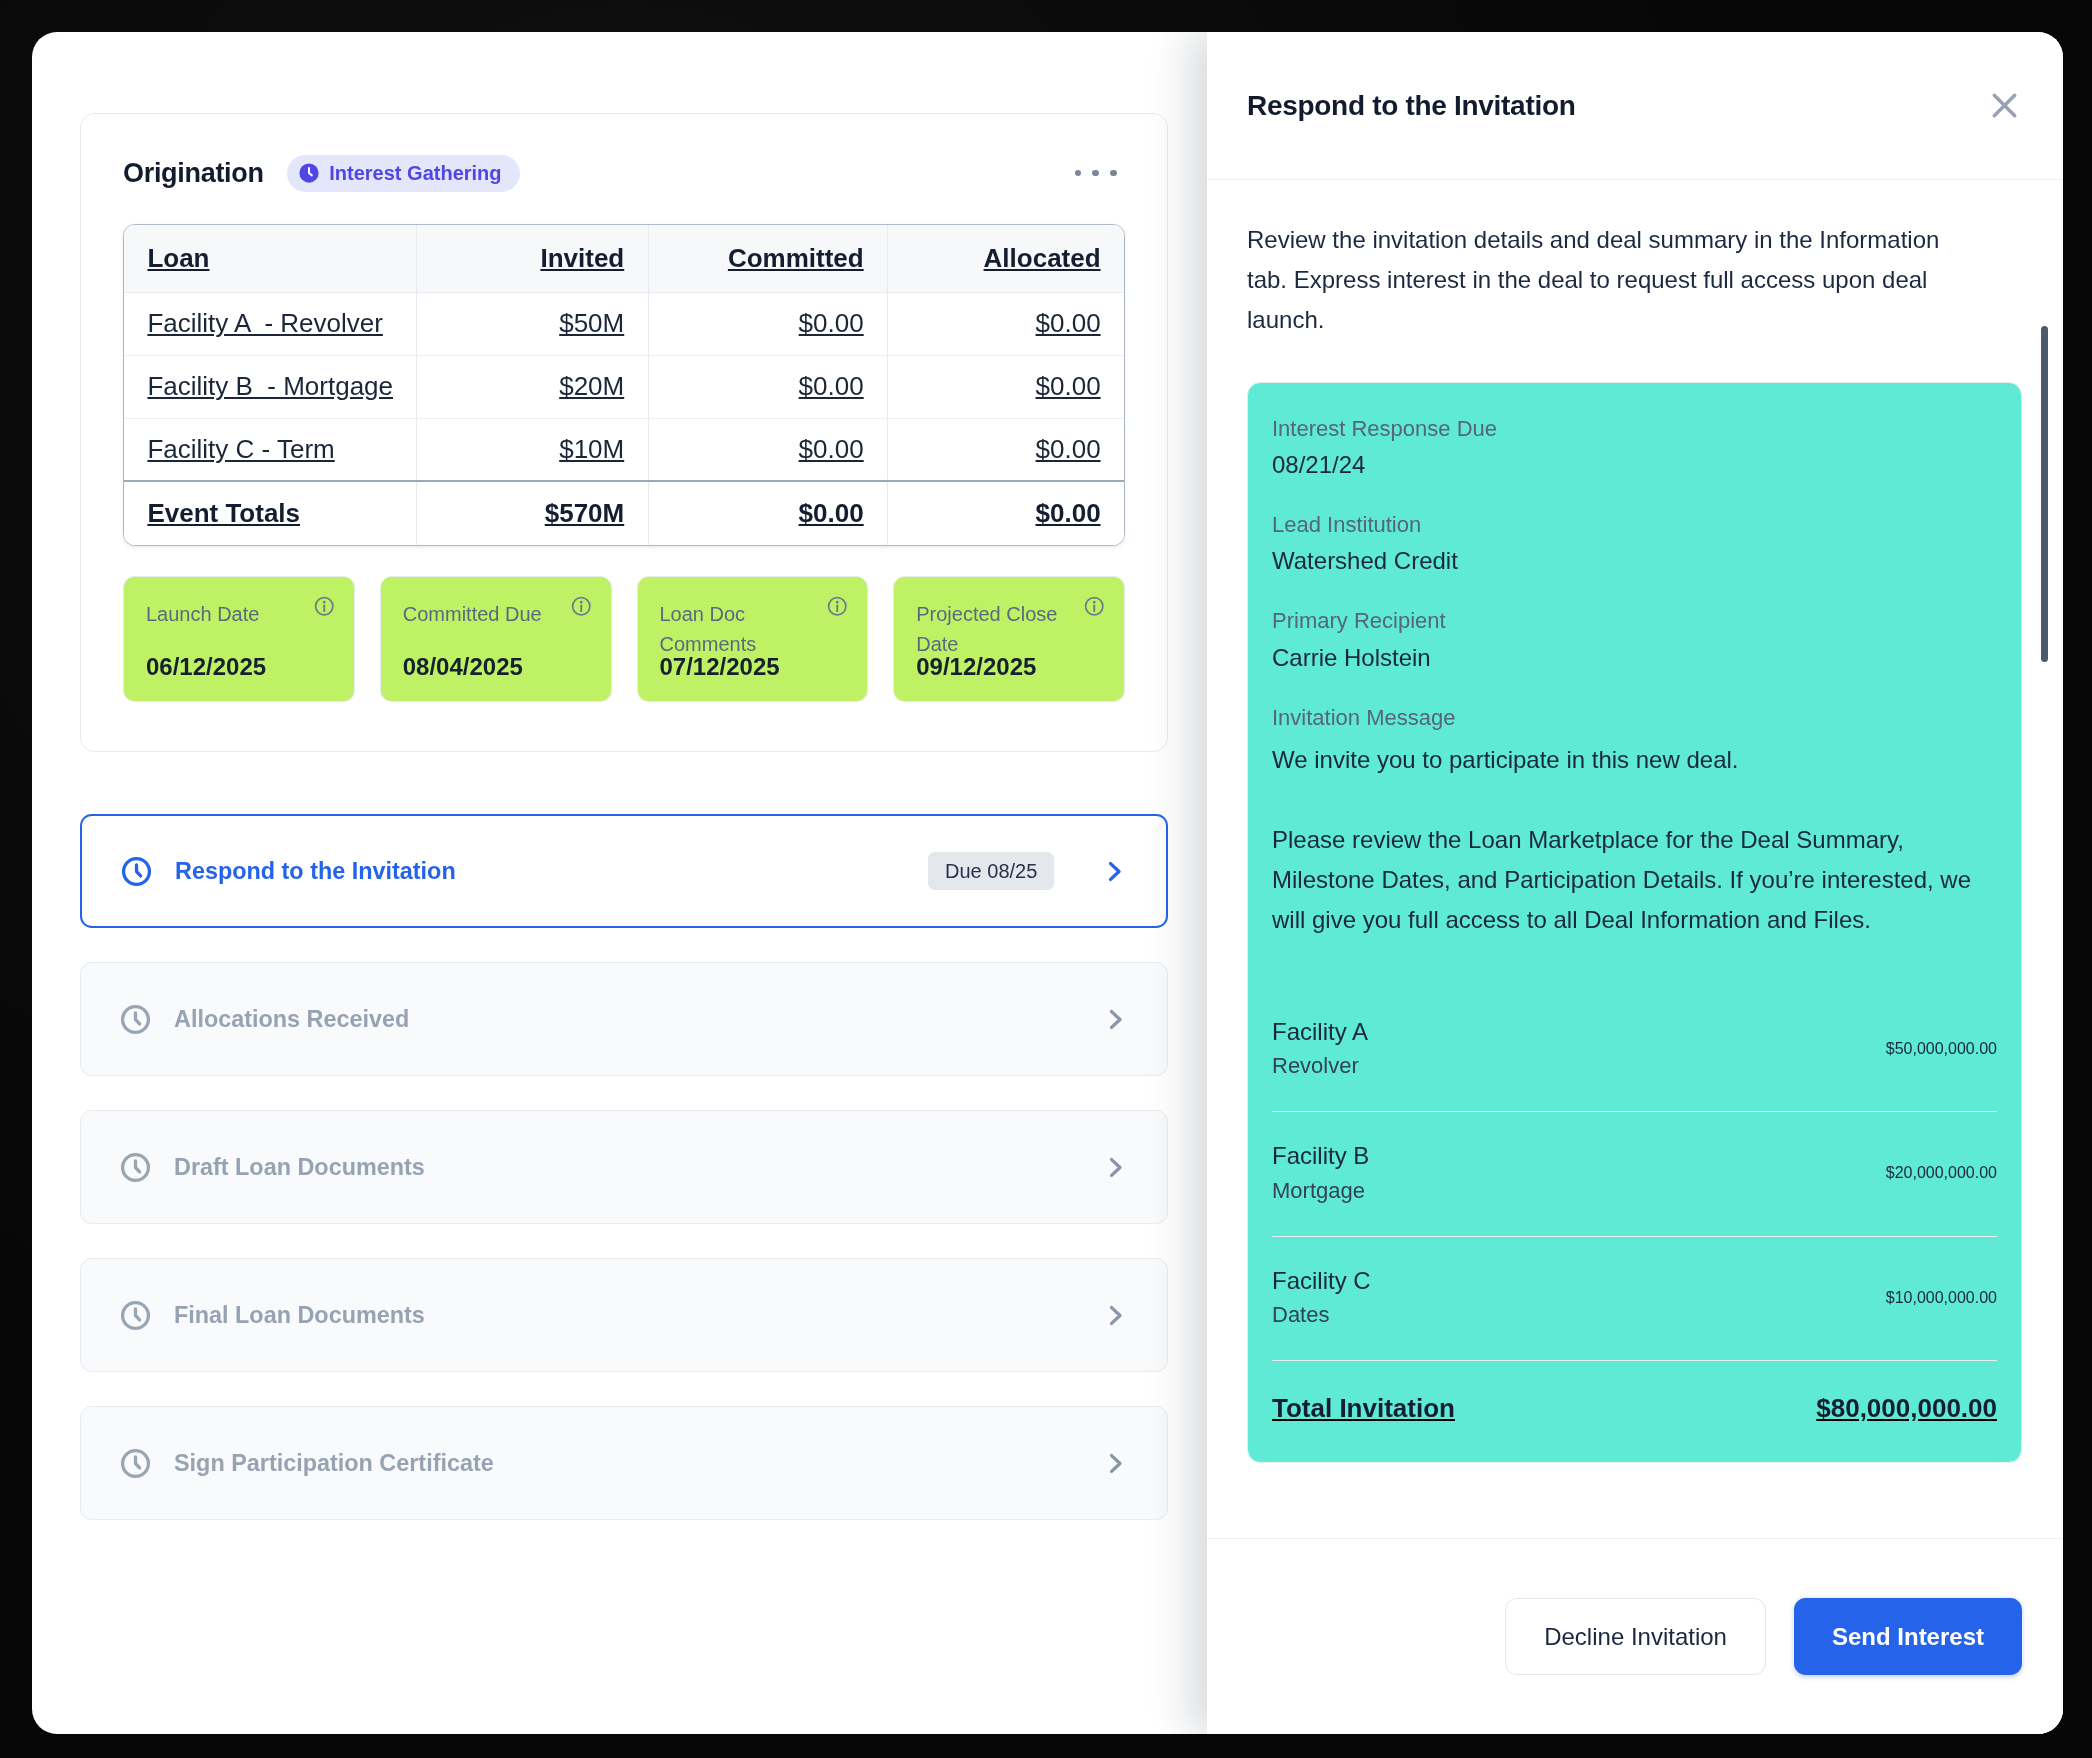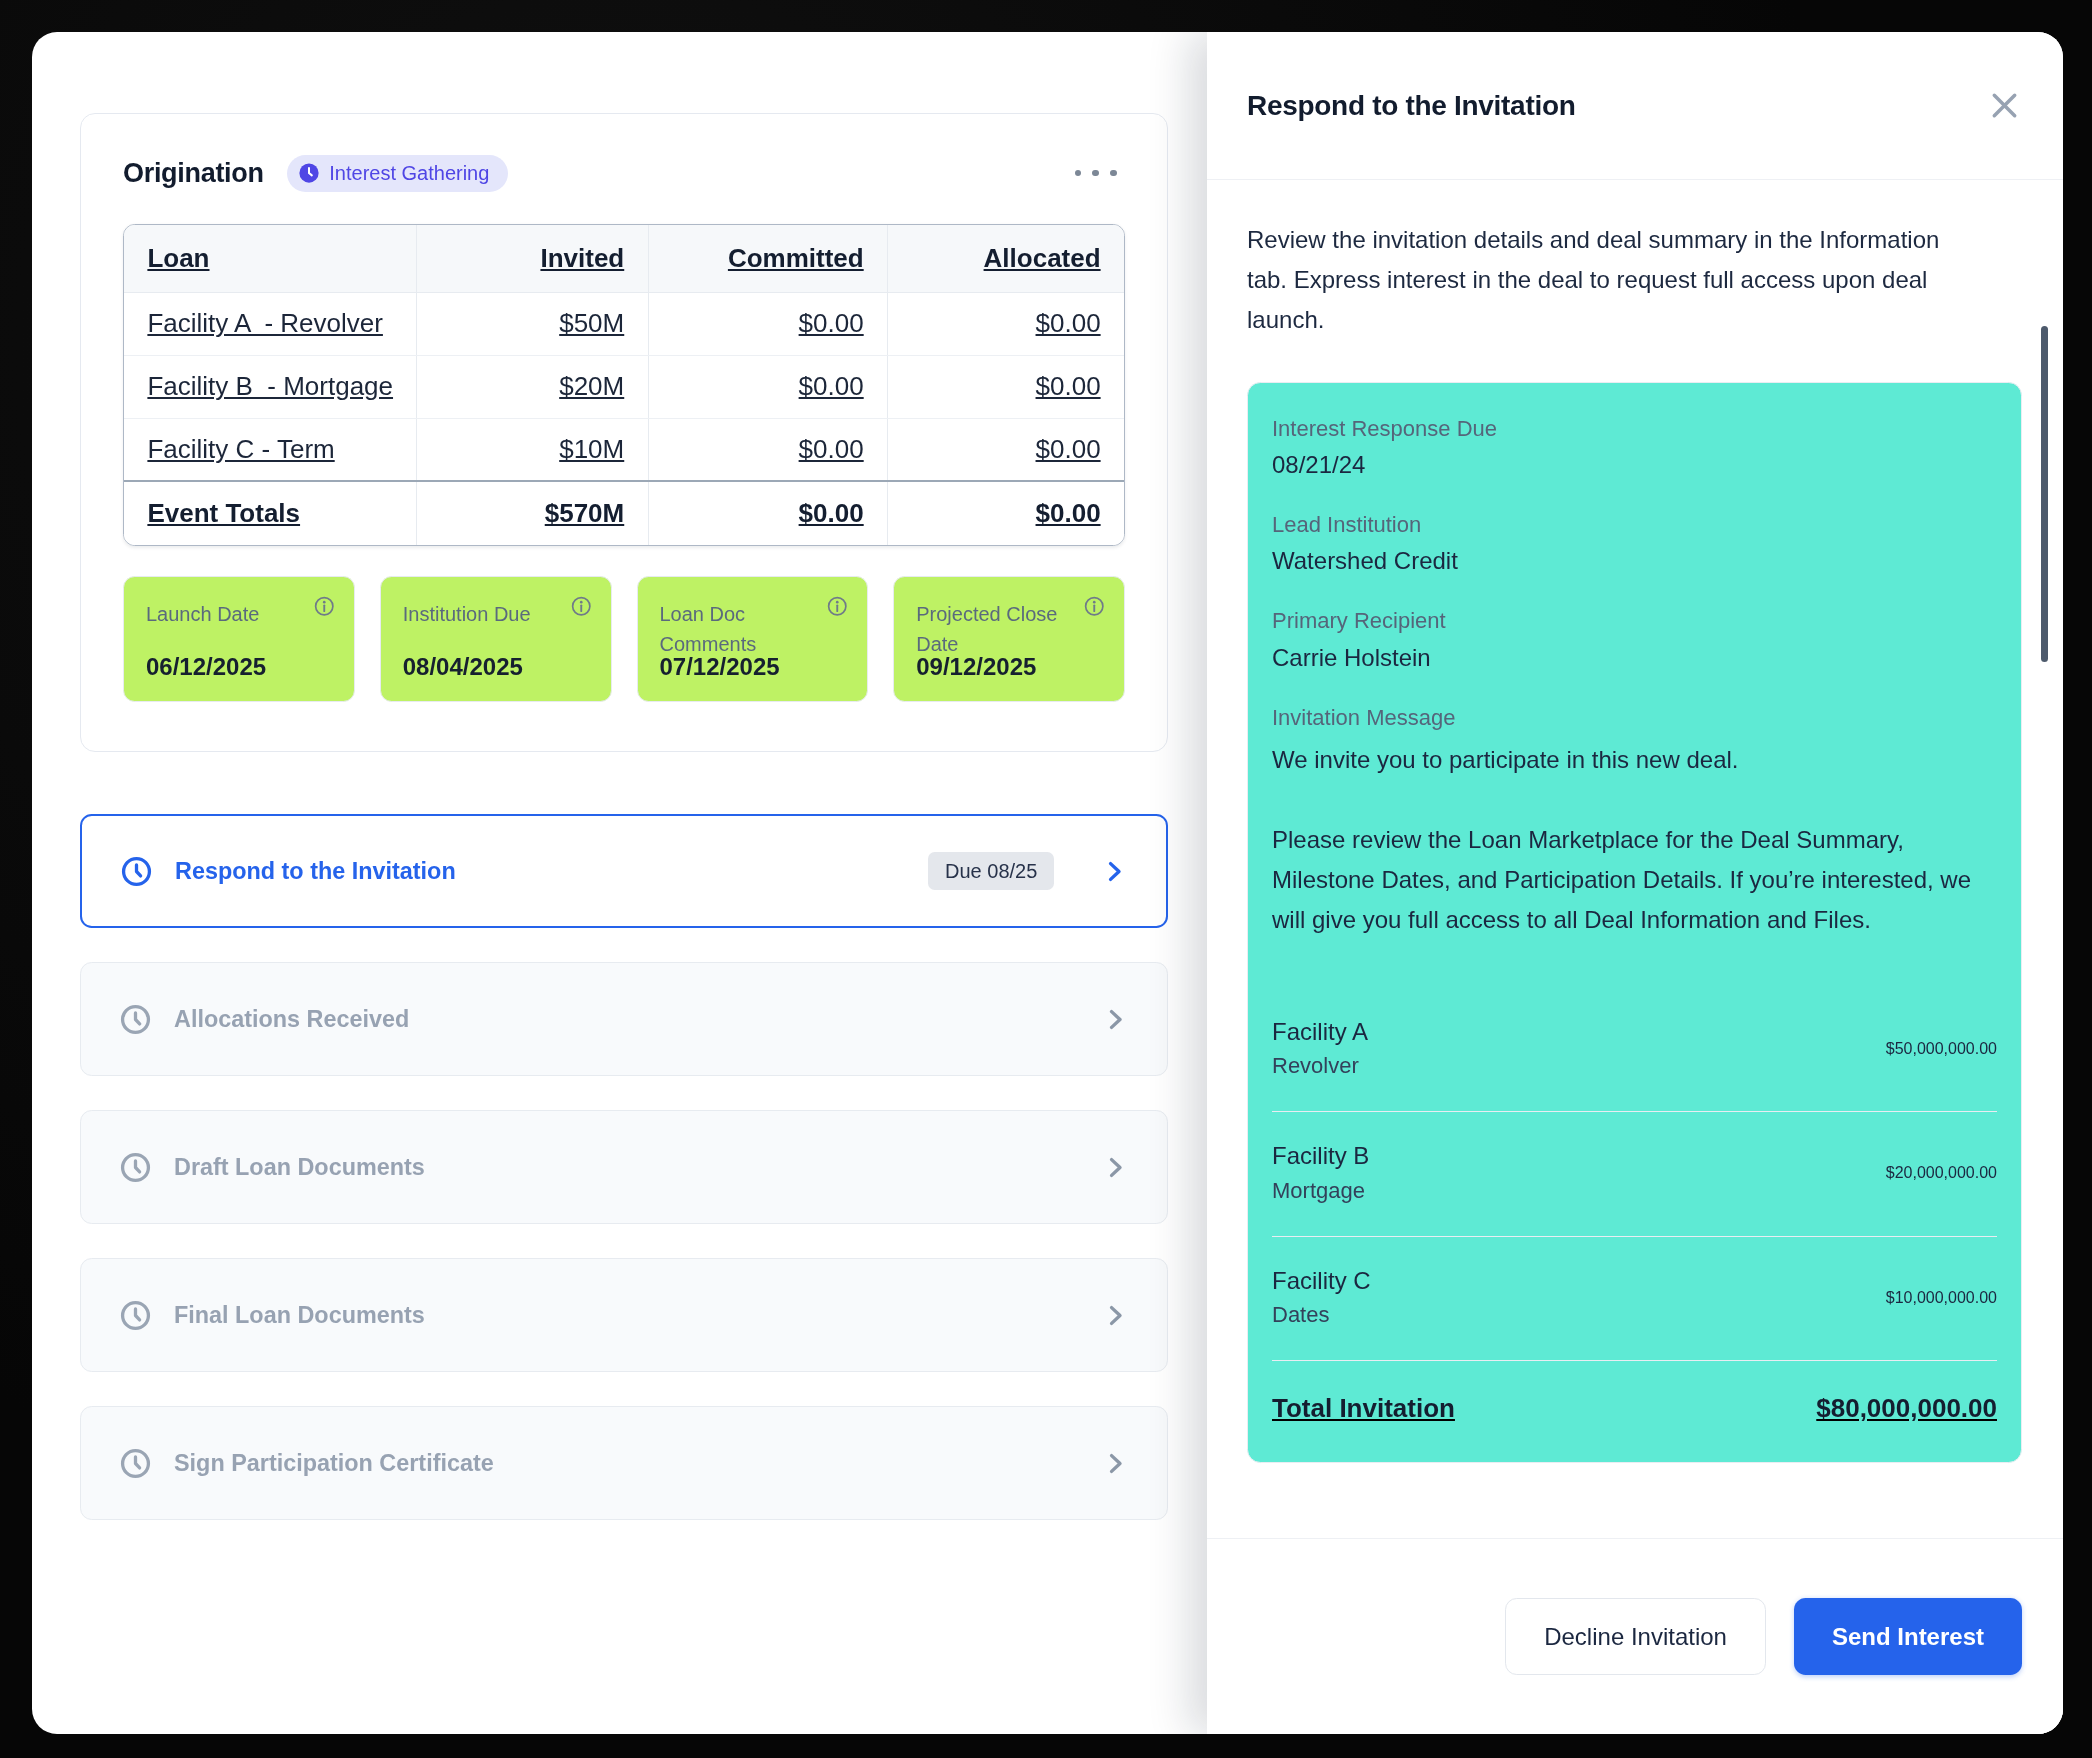--- a/index.html
+++ b/index.html
@@ -22,21 +22,21 @@
   .orig-card {
     position: absolute; left: 48px; top: 81px; width: 1088px; height: 639px;
     background: #fff; border: 1.7px solid #e5e9f0; border-radius: 15px;
     padding: 35px 42px;
   }
   .card-header { display: flex; align-items: center; gap: 23.4px; height: 48px; }
   .card-title { font-size: 27px; font-weight: 700; color: #121c2e; letter-spacing: -0.3px; }
   .badge {
     display: inline-flex; align-items: center; gap: 9.2px;
     background: #e4e6fb; color: #4f46e5;
-    font-size: 20px; font-weight: 400;
+    font-size: 20px; font-weight: 700;
     padding: 7.5px 18.4px 7.5px 11px; border-radius: 834px; line-height: 1;
   }
   .badge svg { display: block; }
   .menu-dots { margin-left: auto; display: flex; gap: 11px; padding: 8.3px; cursor: pointer; }
   .menu-dots i { width: 6.7px; height: 6.7px; border-radius: 50%; background: #7c8796; display: block; }
 
   .table-wrap {
     margin-top: 27px;
     border: 1.7px solid #aeb8c6; border-radius: 11.7px; overflow: hidden;
     box-shadow: 0 1.7px 3.3px rgba(16,24,40,.08);
@@ -228,21 +228,21 @@
 
       <div class="date-cards">
         <div class="date-card">
           <div class="date-label">Launch Date</div>
           <svg class="info-icon" width="22.5" height="22.5" viewBox="0 0 27 27">
               <use href="#i-info"></use>
             </svg>
           <div class="date-value">06/12/2025</div>
         </div>
         <div class="date-card">
-          <div class="date-label">Institution Due</div>
+          <div class="date-label">Committed Due</div>
           <svg class="info-icon" width="22.5" height="22.5" viewBox="0 0 27 27">
               <use href="#i-info"></use>
             </svg>
           <div class="date-value">08/04/2025</div>
         </div>
         <div class="date-card">
           <div class="date-label">Loan Doc Comments</div>
           <svg class="info-icon" width="22.5" height="22.5" viewBox="0 0 27 27">
               <use href="#i-info"></use>
             </svg>

